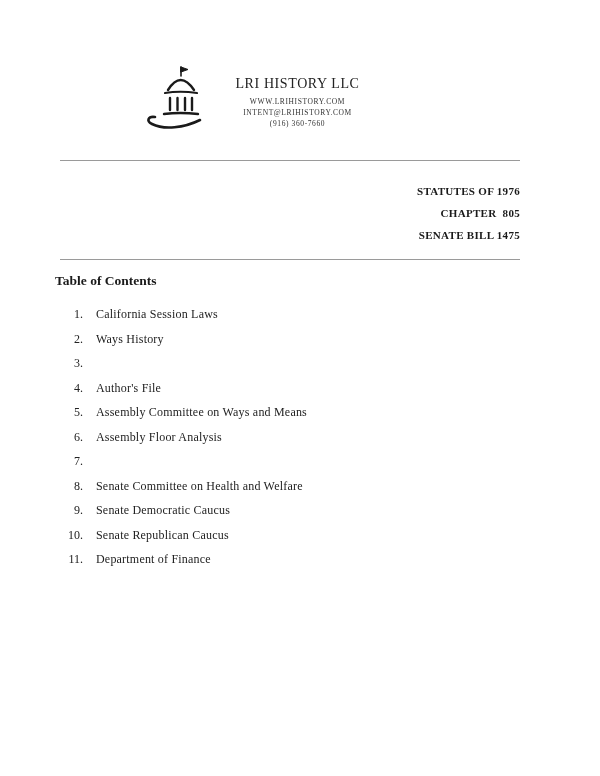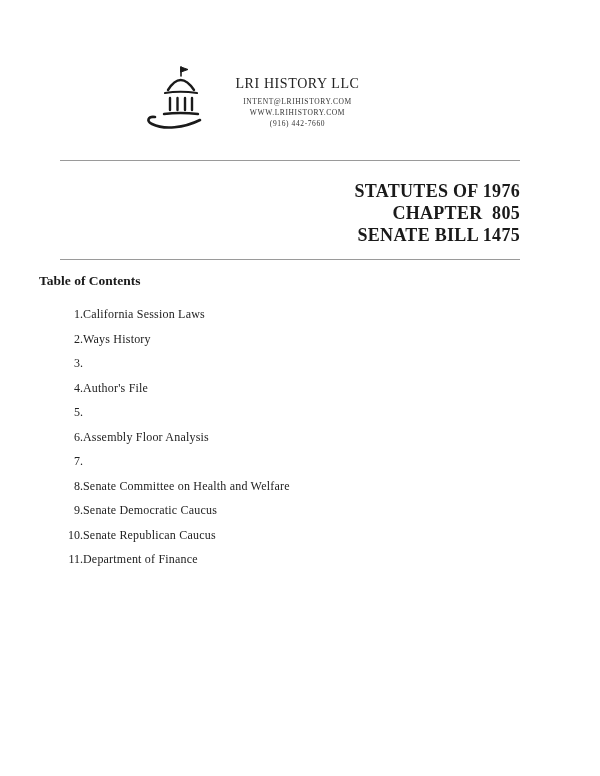--- a/index.html
+++ b/index.html
@@ -56,32 +56,32 @@
   .rule-2 { top: 259px; }
 
   
   .case-block {
     position: absolute;
     top: 180px;
     right: 80px;
     text-align: right;
   }
   .case-line {
-    font-size: 18px;
+    font-size: 11px;
     font-weight: bold;
     line-height: 22px;
     letter-spacing: 0.3px;
     white-space: pre;
     color: #1a1a1a;
   }
 
   
   .toc-title {
     position: absolute;
-    left: 39px;
+    left: 55px;
     top: 273px;
     font-size: 13.5px;
     font-weight: bold;
     color: #1a1a1a;
   }
   .toc-list {
     position: absolute;
     left: 55px;
     top: 308px;
     width: 460px;
@@ -93,21 +93,21 @@
     font-size: 12px;
     line-height: 13px;
     color: #222;
   }
   .toc-num {
     width: 28px;
     text-align: right;
     flex: 0 0 28px;
   }
   .toc-label {
-    margin-left: 0;
+    margin-left: 13px;
     letter-spacing: 0.2px;
     text-align: center;
   }
 </style>
 </head>
 <body>
 
 <div class="page">
 
   <div class="logo">
@@ -128,23 +128,23 @@
 
         <path d="M24 52 Q40 50 58 52" stroke-width="2.4"></path>
 
         <path d="M60 58 C44 66 24 68 12 62 C6 59 8 54 15 55" stroke-width="2.6"></path>
       </g>
     </svg>
   </div>
 
   <div class="company-block">
     <div class="company-name">LRI HISTORY LLC</div>
+    <div class="contact-line">WWW.LRIHISTORY.COM</div>
     <div class="contact-line">INTENT@LRIHISTORY.COM</div>
-    <div class="contact-line">WWW.LRIHISTORY.COM</div>
-    <div class="contact-line">(916) 442-7660</div>
+    <div class="contact-line">(916) 360-7660</div>
   </div>
 
   <div class="rule rule-1"></div>
 
   <div class="case-block">
     <div class="case-line">STATUTES OF 1976</div>
     <div class="case-line">CHAPTER  805</div>
     <div class="case-line">SENATE BILL 1475</div>
   </div>
 
@@ -163,20 +163,21 @@
     </div>
     <div class="toc-row">
       <span class="toc-num">3.</span>
     </div>
     <div class="toc-row">
       <span class="toc-num">4.</span>
       <span class="toc-label">Author's File</span>
     </div>
     <div class="toc-row">
       <span class="toc-num">5.</span>
+      <span class="toc-label">Assembly Committee on Ways and Means</span>
     </div>
     <div class="toc-row">
       <span class="toc-num">6.</span>
       <span class="toc-label">Assembly Floor Analysis</span>
     </div>
     <div class="toc-row">
       <span class="toc-num">7.</span>
     </div>
     <div class="toc-row">
       <span class="toc-num">8.</span>

